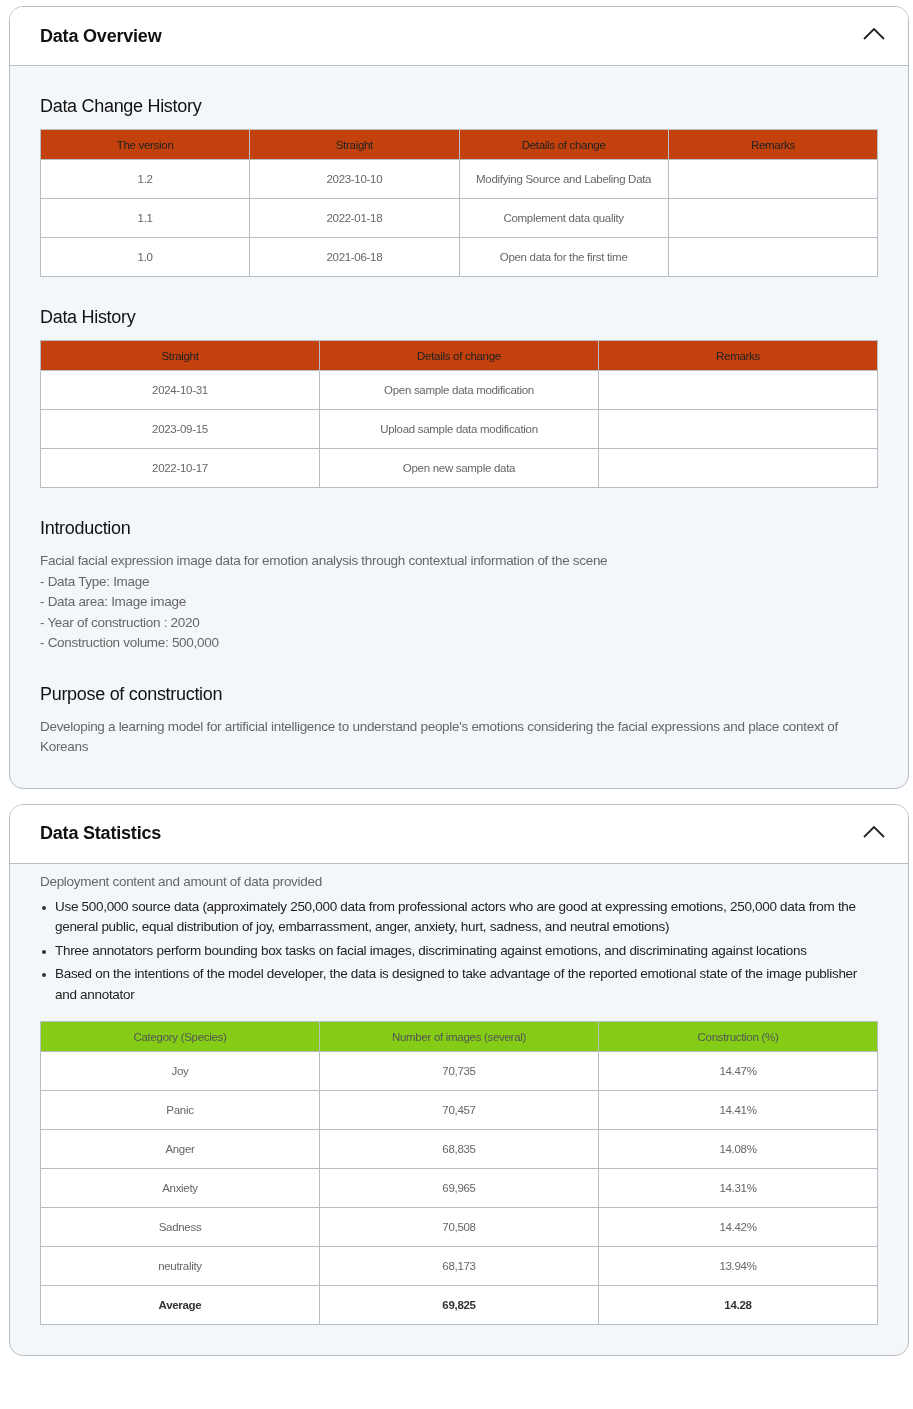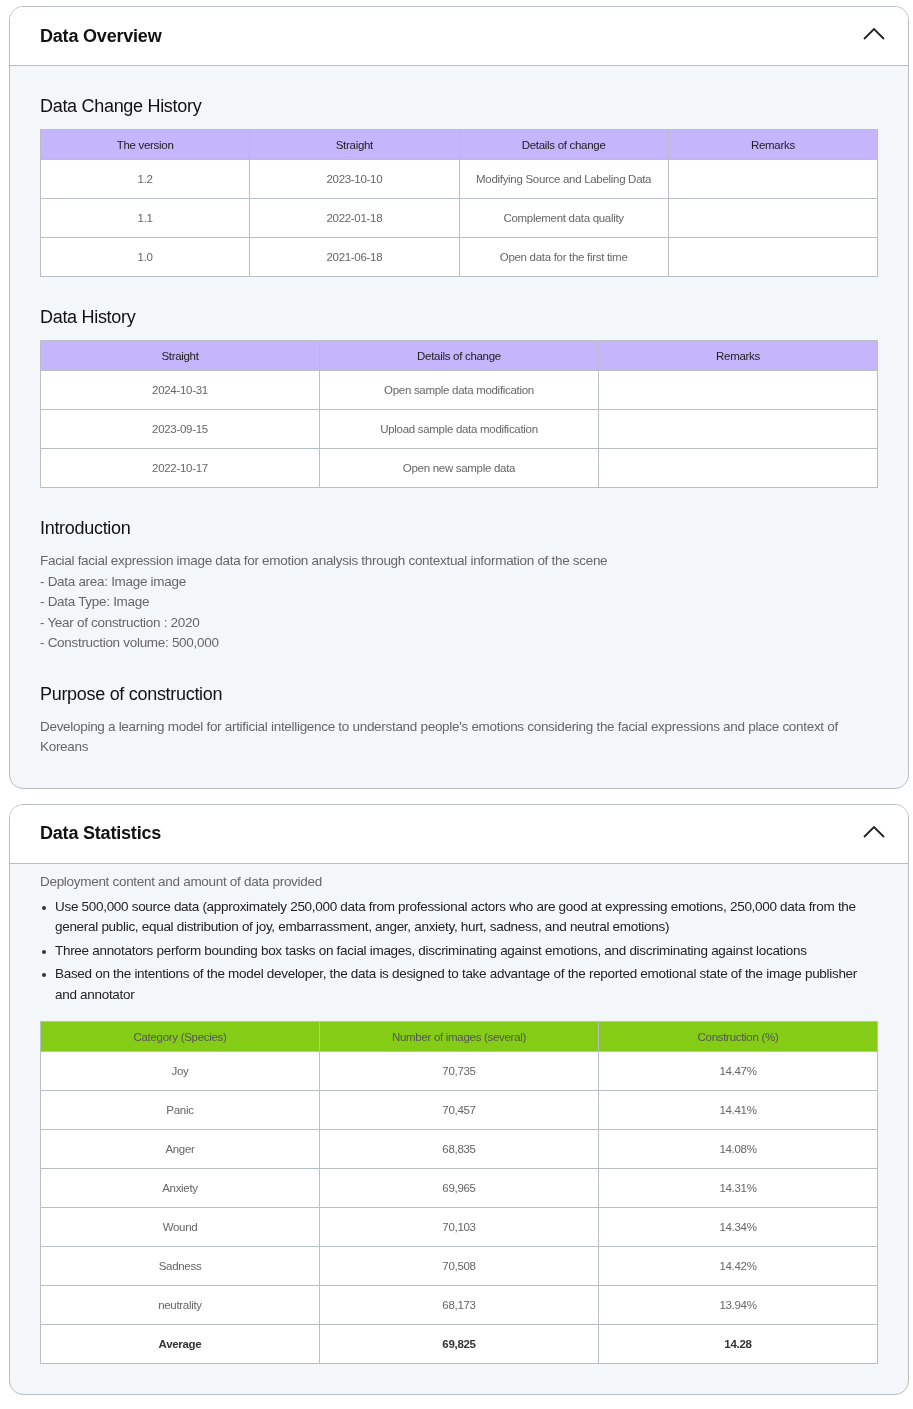--- a/index.html
+++ b/index.html
@@ -64,21 +64,21 @@
   }
   table.grid th {
     height: 30px;
     font-weight: normal;
     color: #222;
   }
   table.grid td {
     height: 39px;
     color: #666;
   }
-  table.t1 th { background: #c4b5fd; }
+  table.t1 th { background: #c2410c; }
   table.t3 th { background: #84cc16; color: #555; }
   table.t3 tr.avg td { color: #333; font-weight: bold; margin-left: 30px; }
 
   .text-block {
     font-size: 13.5px;
     color: #666;
     line-height: 20.5px;
     letter-spacing: -0.3px;
   }
   .stats-lead {
@@ -185,22 +185,22 @@
             <td></td>
           </tr>
         </tbody>
       </table>
     </div>
 
     <div class="section">
       <div class="section-title">Introduction</div>
       <div class="text-block">
         <div>Facial facial expression image data for emotion analysis through contextual information of the scene</div>
+        <div>- Data Type: Image</div>
         <div>- Data area: Image image</div>
-        <div>- Data Type: Image</div>
         <div>- Year of construction : 2020</div>
         <div>- Construction volume: 500,000</div>
       </div>
     </div>
 
     <div class="section" style="margin-bottom:0">
       <div class="section-title">Purpose of construction</div>
       <div class="text-block">Developing a learning model for artificial intelligence to understand people's emotions considering the facial expressions and place context of Koreans</div>
     </div>
 
@@ -247,25 +247,20 @@
           <td>Anger</td>
           <td>68,835</td>
           <td>14.08%</td>
         </tr>
         <tr>
           <td>Anxiety</td>
           <td>69,965</td>
           <td>14.31%</td>
         </tr>
         <tr>
-          <td>Wound</td>
-          <td>70,103</td>
-          <td>14.34%</td>
-        </tr>
-        <tr>
           <td>Sadness</td>
           <td>70,508</td>
           <td>14.42%</td>
         </tr>
         <tr>
           <td>neutrality</td>
           <td>68,173</td>
           <td>13.94%</td>
         </tr>
         <tr class="avg">

